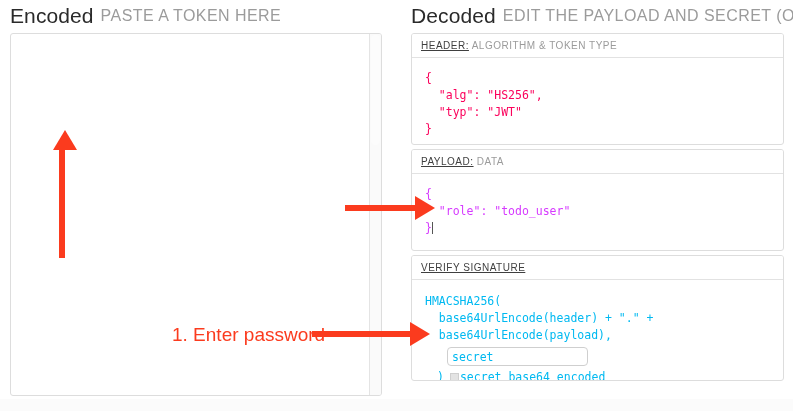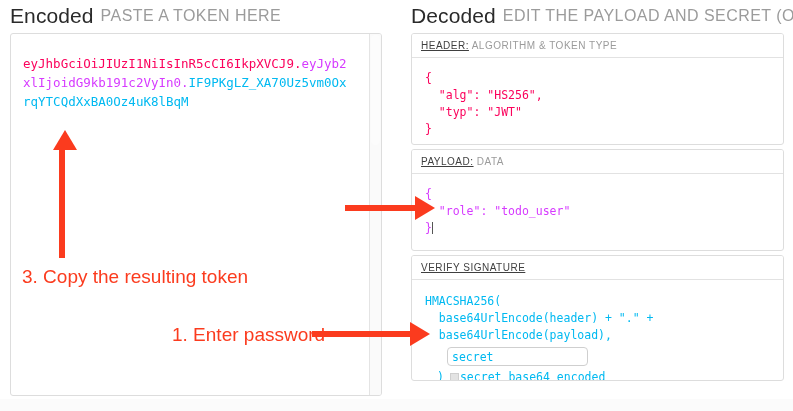--- a/index.html
+++ b/index.html
@@ -213,21 +213,20 @@
 </head>
 <body>
 
 <div id="page">
 
   <div class="col-heading" style="left:10px; top:4px;">
     <span class="big">Encoded</span><span class="sub">PASTE A TOKEN HERE</span>
   </div>
 
   <div id="encoded-panel">
-    <div id="encoded-token"><span class="tok-header">eyJhbGciOiJIUzI1NiIsInR5cCI6IkpXVCJ9</span><span class="tok-dot">.</span><span class="tok-payload">eyJyb2xlIjoidG9kb191c2VyIn0</span><span class="tok-dot tok-payload">.</span><span class="tok-sig">IF9PKgLZ_XA70Uz5vm0OxrqYTCQdXxBA0Oz4uK8lBqM</span></div>
 
     <div id="encoded-scroll-track">
       <div id="encoded-scroll-thumb"></div>
     </div>
   </div>
 
   <div class="col-heading" style="left:411px; top:4px;">
     <span class="big">Decoded</span><span class="sub">EDIT THE PAYLOAD AND SECRET (ONLY HS256 SUPPORTED)</span>
   </div>
 
@@ -251,21 +250,20 @@
     <div class="dec-section">
       <div class="dec-label"><b>VERIFY SIGNATURE</b></div>
       <div class="dec-body body-sig"><span>HMACSHA256(</span>
 <span>  base64UrlEncode(header) + "." +</span>
 <span>  base64UrlEncode(payload),</span>
 <input id="secret-input" type="text" value="secret" style=""><span id="b64-row"><span>)</span><span id="b64-checkbox"></span><span>secret base64 encoded</span></span></div>
     </div>
 
   </div>
 
-  <div class="anno-text" style="left:22px; top:266px;">3. Copy the resulting token</div>
   <div class="anno-shape arrow-shaft-v" style="left:59px; top:148px; height:110px;"></div>
   <div class="anno-shape arrow-head-u" style="left:53px; top:130px;"></div>
 
   <div class="anno-shape arrow-shaft-h" style="left:345px; top:205px; width:74px;"></div>
   <div class="anno-shape arrow-head-r" style="left:415px; top:196px;"></div>
 
   <div class="anno-text" style="left:172px; top:324px;">1. Enter password</div>
   <div class="anno-shape arrow-shaft-h" style="left:312px; top:331px; width:102px;"></div>
   <div class="anno-shape arrow-head-r" style="left:410px; top:322px;"></div>
 

